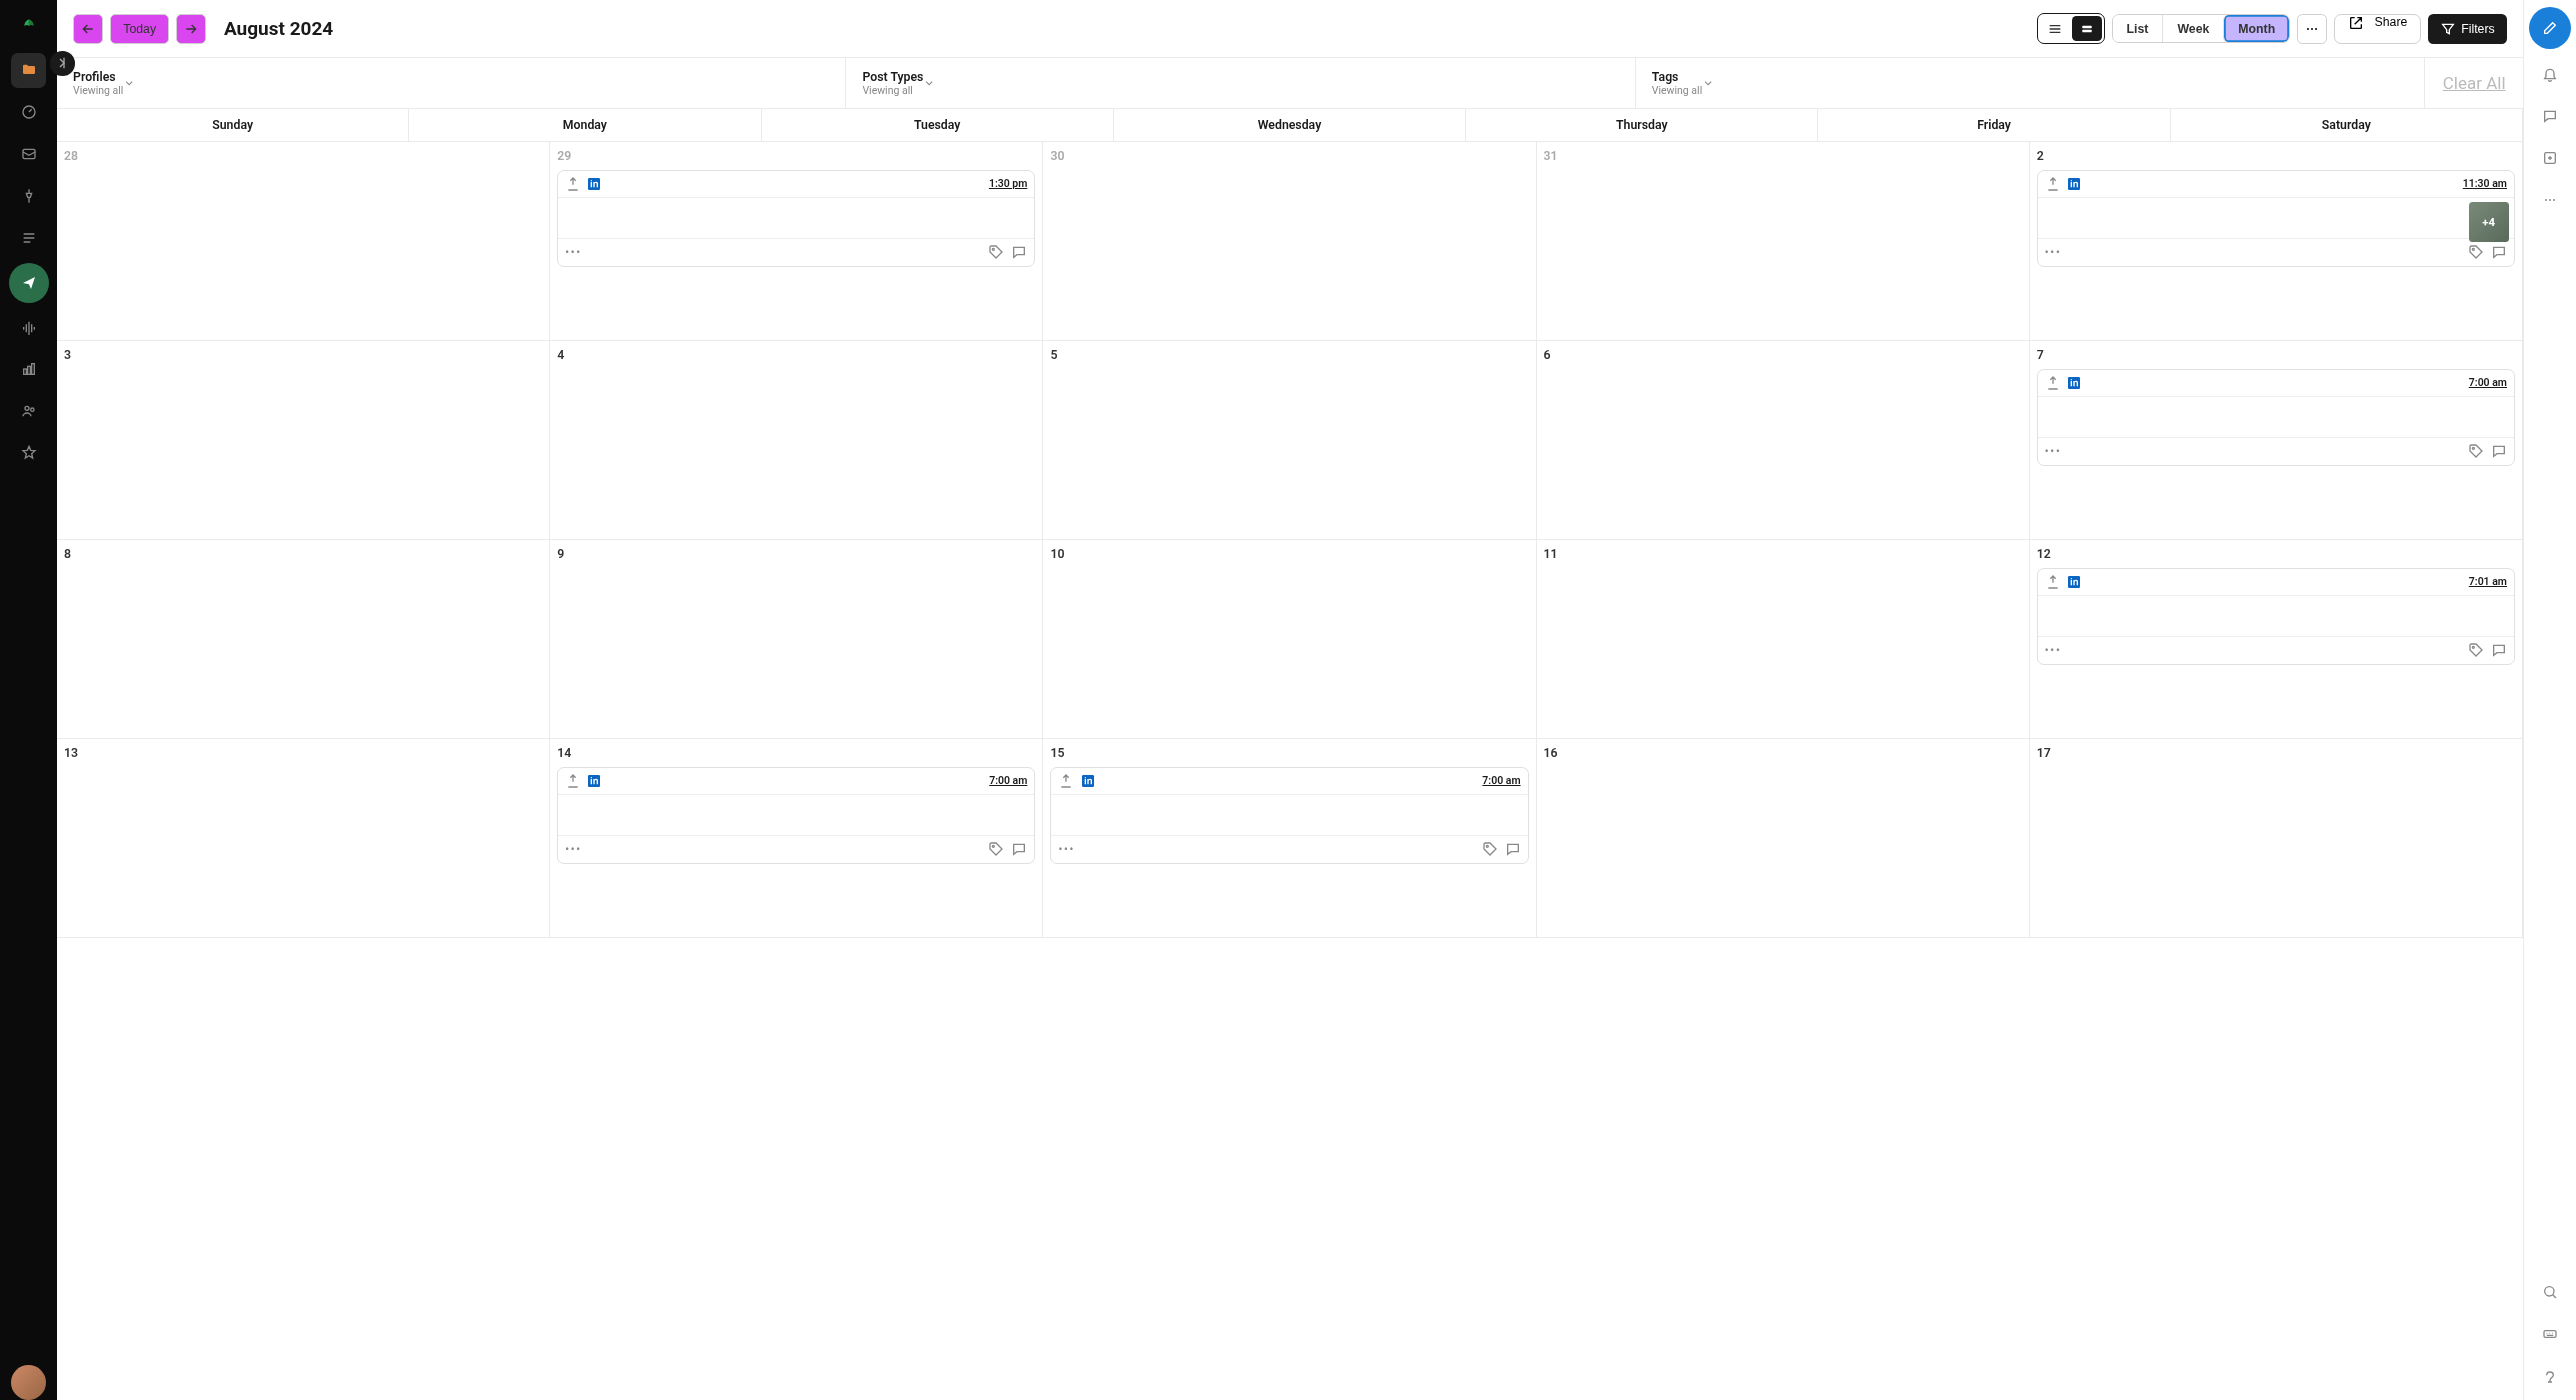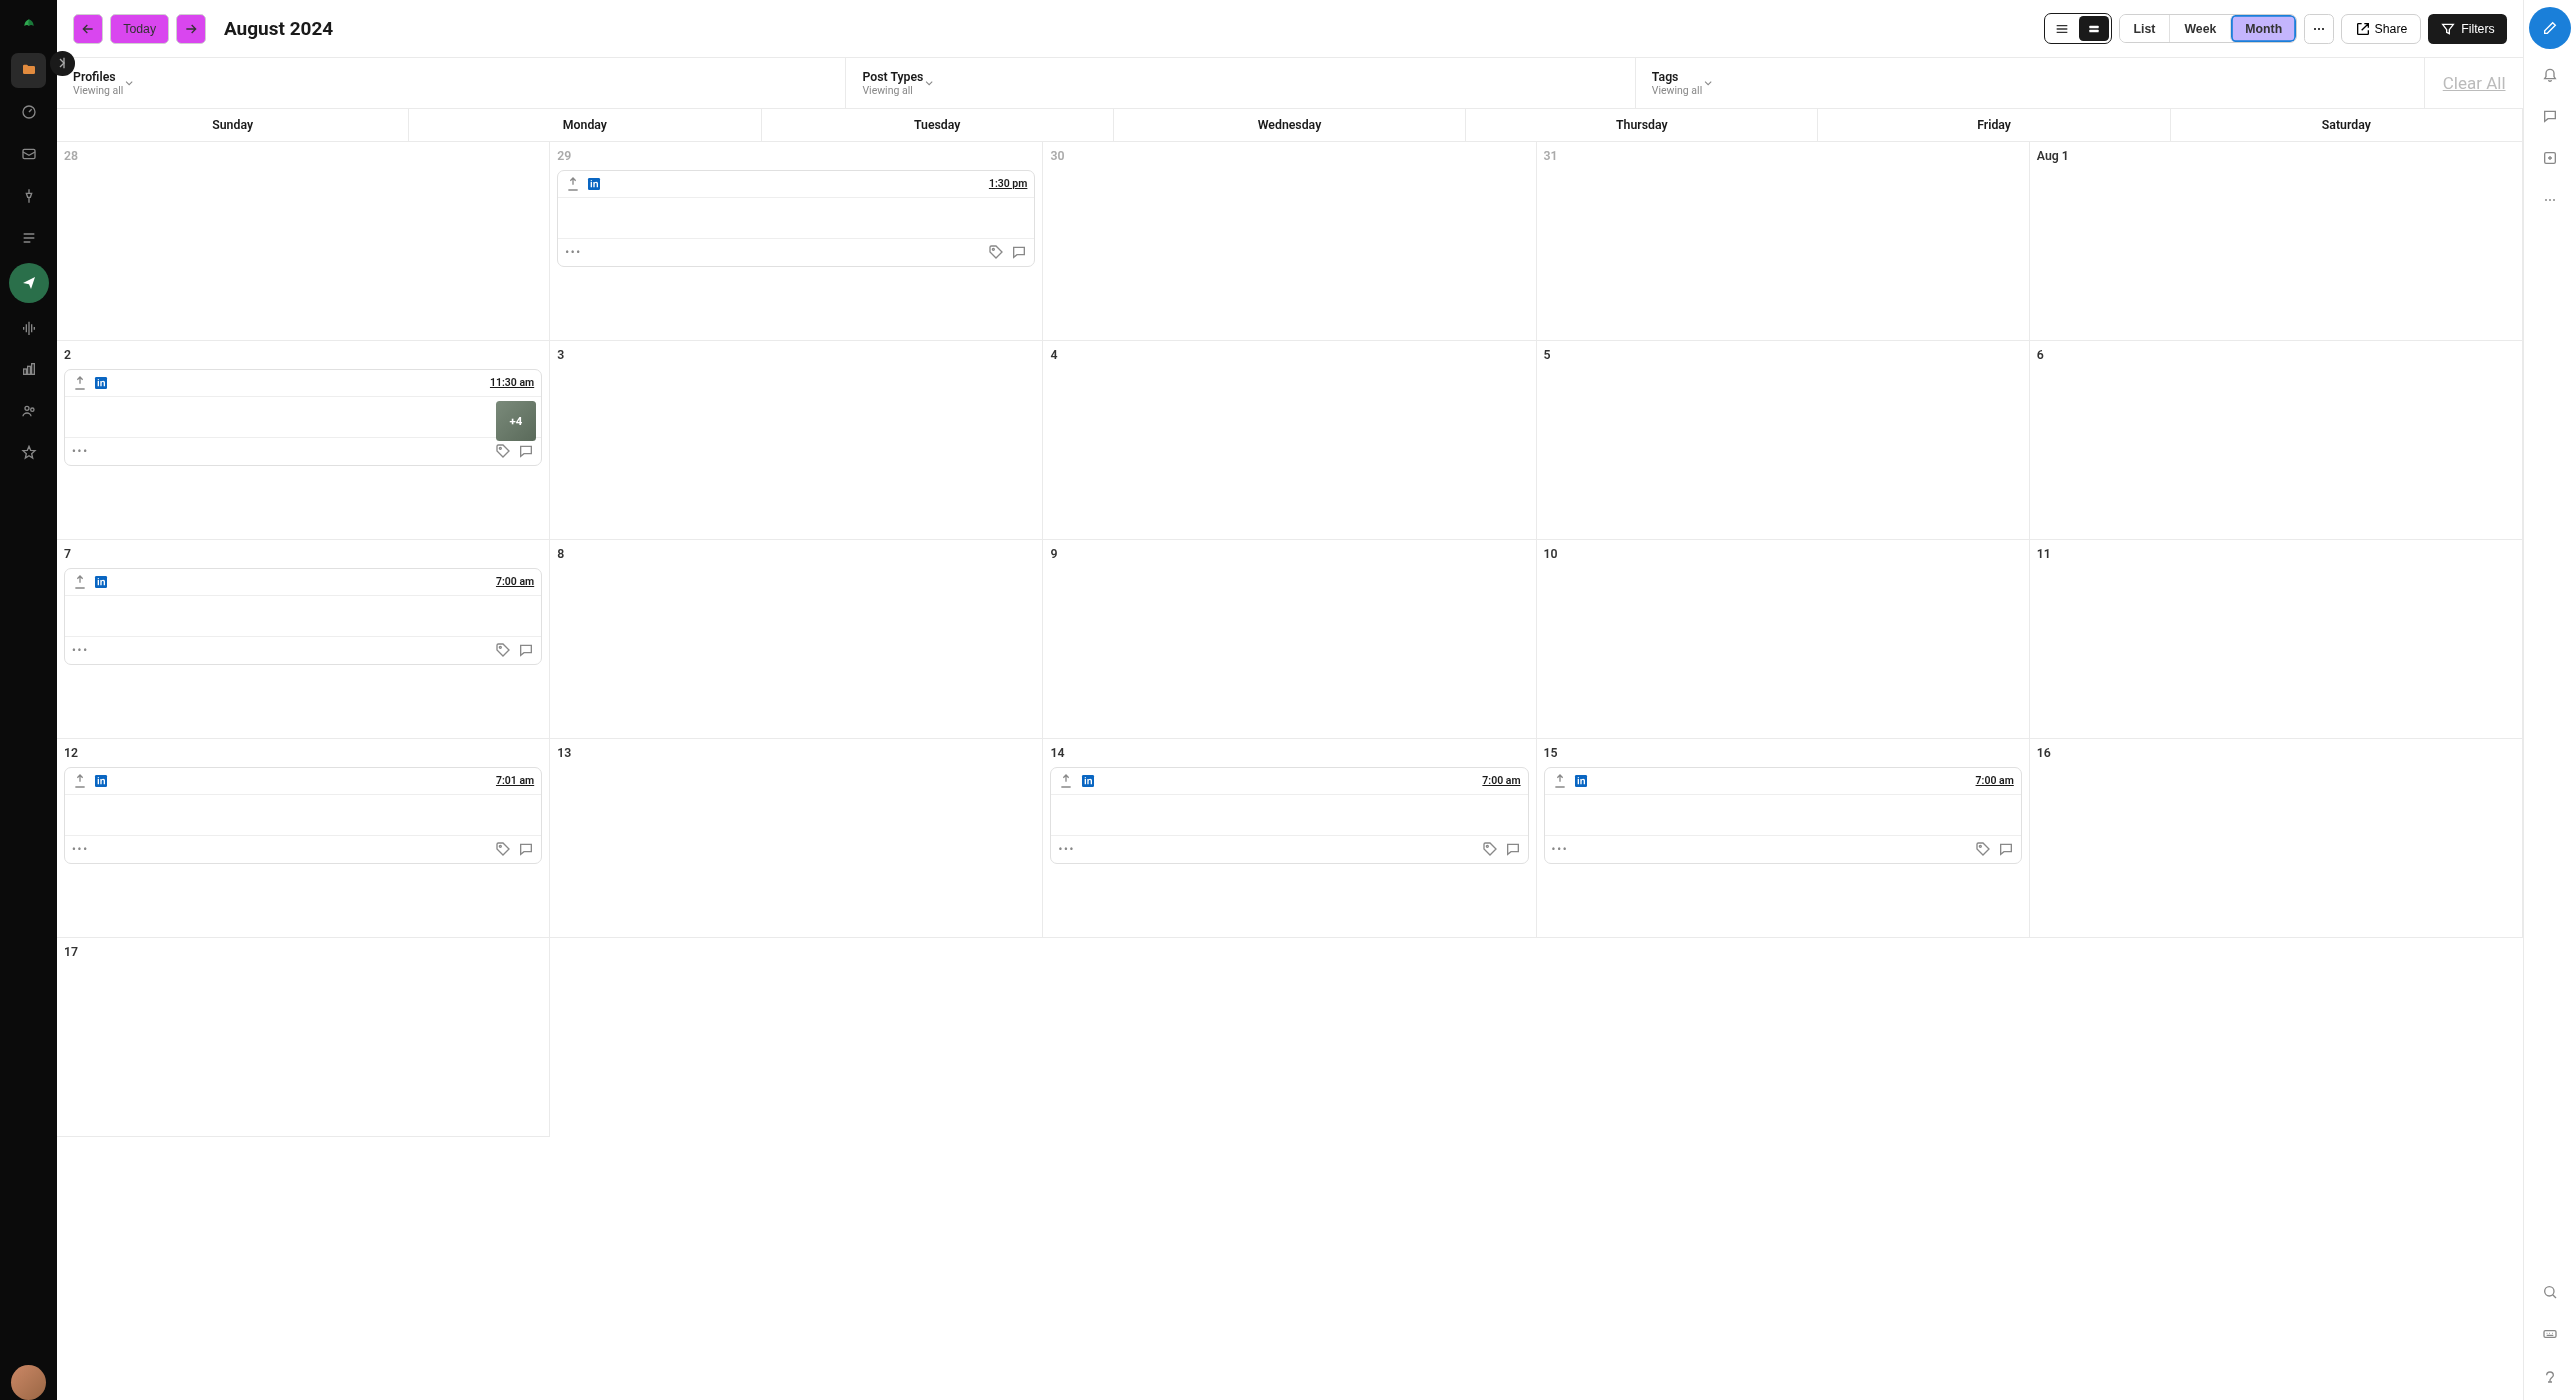--- a/index.html
+++ b/index.html
@@ -26,21 +26,21 @@
     .title { font-size: 19px; font-weight: 700; margin-left: 10.5px; }
     .spacer { flex: 1; }
     .toggle-group { display: inline-flex; border: 1.8px solid #1a1a1a; border-radius: 7px; padding: 1.8px; gap: 1.8px; }
     .toggle-btn { width: 30px; height: 24.5px; border: none; background: transparent; border-radius: 4.4px; cursor: pointer; display: flex; align-items: center; justify-content: center; color: #333; }
     .toggle-btn.active { background: #1a1a1a; color: #fff; }
     .view-tabs { display: inline-flex; border: 0.9px solid #d0d0d0; border-radius: 7px; overflow: hidden; }
     .view-tab { padding: 6.1px 14px; background: #fff; border: none; cursor: pointer; font-size: 12.3px; color: #333; font-weight: bold; }
     .view-tab + .view-tab { border-left: 0.9px solid #e0e0e0; }
     .view-tab.active { background: #c4b5fd; box-shadow: inset 0 0 0 1.8px #1a7fd9; border-radius: 5.3px; font-weight: 600; }
     .more-btn { width: 30px; height: 30px; border: 0.9px solid #d0d0d0; border-radius: 5.3px; background: #fff; cursor: pointer; display: flex; align-items: center; justify-content: center; }
-    .share-btn { display: inline-flex; align-items: center; gap: 4px; height: 30px; padding: 0 12.3px; border: 0.9px solid #d0d0d0; border-radius: 7px; background: #fff; font-size: 12.3px; cursor: pointer; }
+    .share-btn { display: inline-flex; gap: 11px; height: 30px; padding: 0 12.3px; border: 0.9px solid #d0d0d0; border-radius: 7px; background: #fff; font-size: 12.3px; cursor: pointer; }
     .filters-btn { display: inline-flex; align-items: center; gap: 5.3px; height: 30px; padding: 0 12.3px; border: none; border-radius: 5.3px; background: #1a1a1a; color: #fff; font-size: 12.3px; cursor: pointer; }
     
     
     .filter-bar { height: 51px; display: flex; border-bottom: 0.9px solid #eaeaea; }
     .filter-cell { flex: 1; border-right: 0.9px solid #eaeaea; padding: 8.8px 16px; display: flex; align-items: center; justify-content: flex-start; cursor: pointer; }
     .filter-cell:last-of-type { border-right: none; }
     .filter-label { font-size: 12.3px; font-weight: 600; }
     .filter-sub { font-size: 10.5px; color: #888; }
     .clear-all { padding: 0 17.5px; display: flex; align-items: center; font-size: 17px; color: #bbb; text-decoration: underline; cursor: pointer; }
     
@@ -280,23 +280,20 @@
           </div>
         </div>
       </div>
       <div class="cal-cell">
           <div class="date muted">30</div>
         </div>
       <div class="cal-cell">
           <div class="date muted">31</div>
         </div>
       <div class="cal-cell">
-          <div class="date">Aug 1</div>
-        </div>
-      <div class="cal-cell">
         <div class="date">2</div>
         <div class="post-card">
           <div class="post-head">
             <div class="icons">
               <svg viewBox="0 0 24 24" fill="none" stroke="#888" stroke-width="2">
                   <path d="M12 3v10m-4-6l4-4 4 4M5 21h14"></path>
                 </svg>
               <svg viewBox="0 0 24 24" fill="#0a66c2">
                   <rect x="3" y="3" width="18" height="18" rx="2"></rect>
                   <path fill="#fff" d="M7 9h2v8H7zm1-3a1 1 0 110 2 1 1 0 010-2zm3 3h2v1c.5-.8 1.4-1.2 2.3-1.2 1.8 0 2.7 1.2 2.7 3v5h-2v-4.5c0-1-.4-1.7-1.3-1.7-.9 0-1.7.7-1.7 1.9V17h-2V9z"></path>

